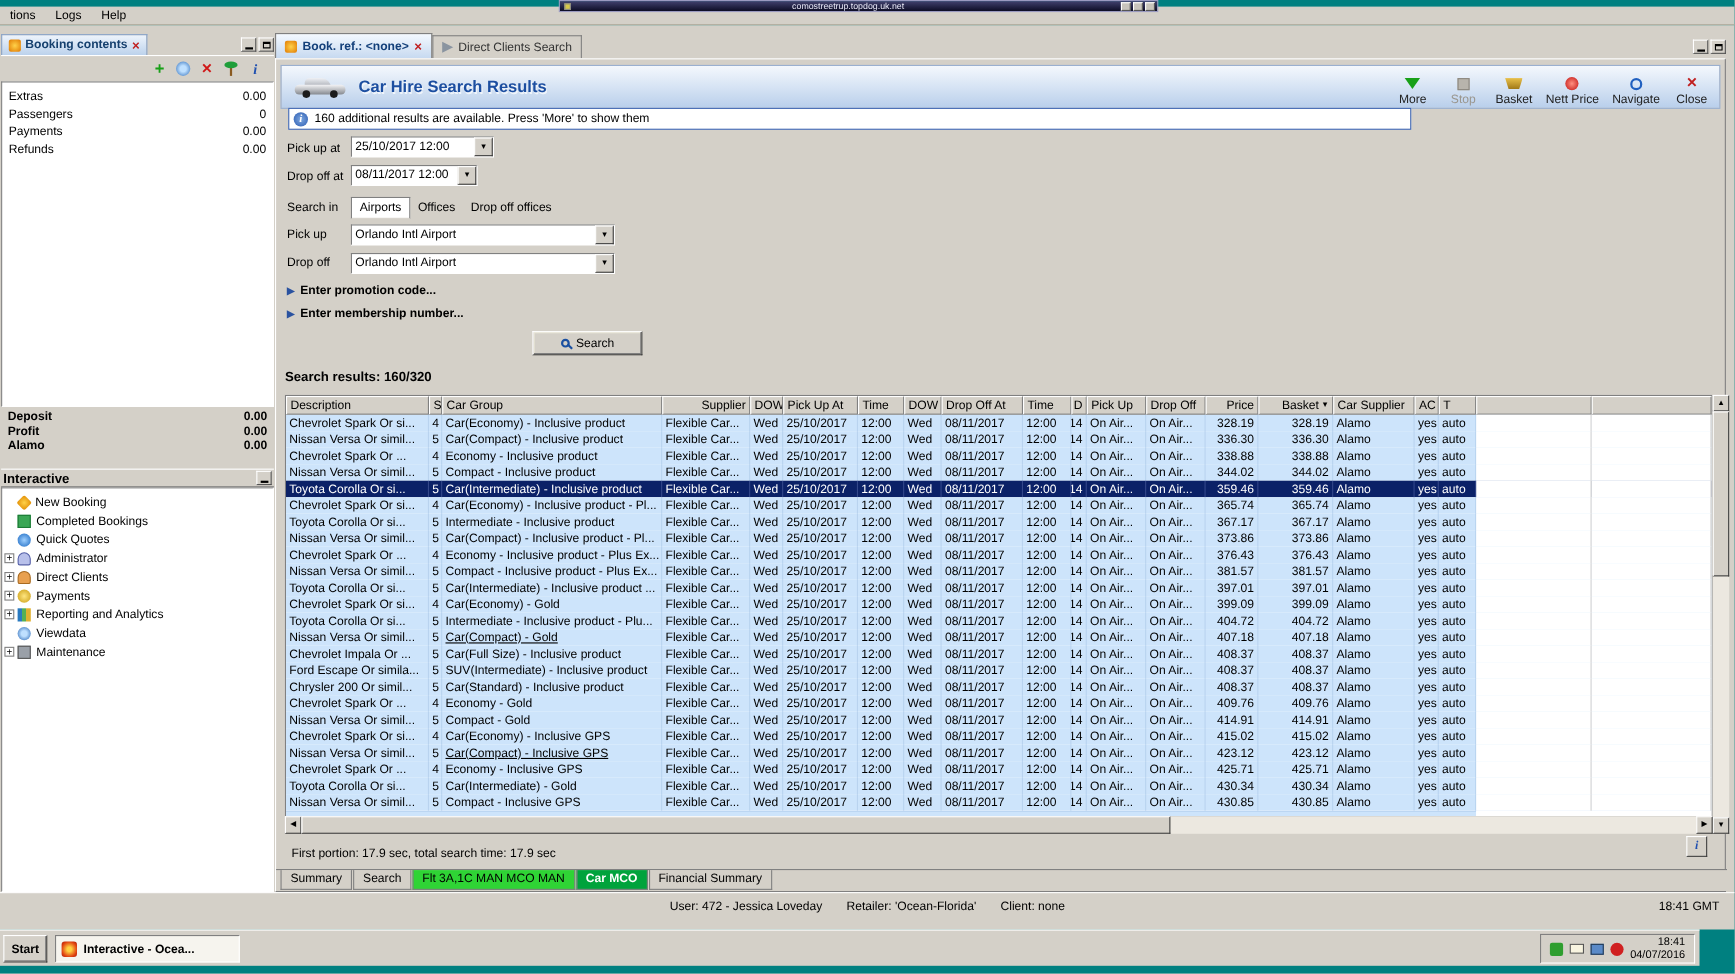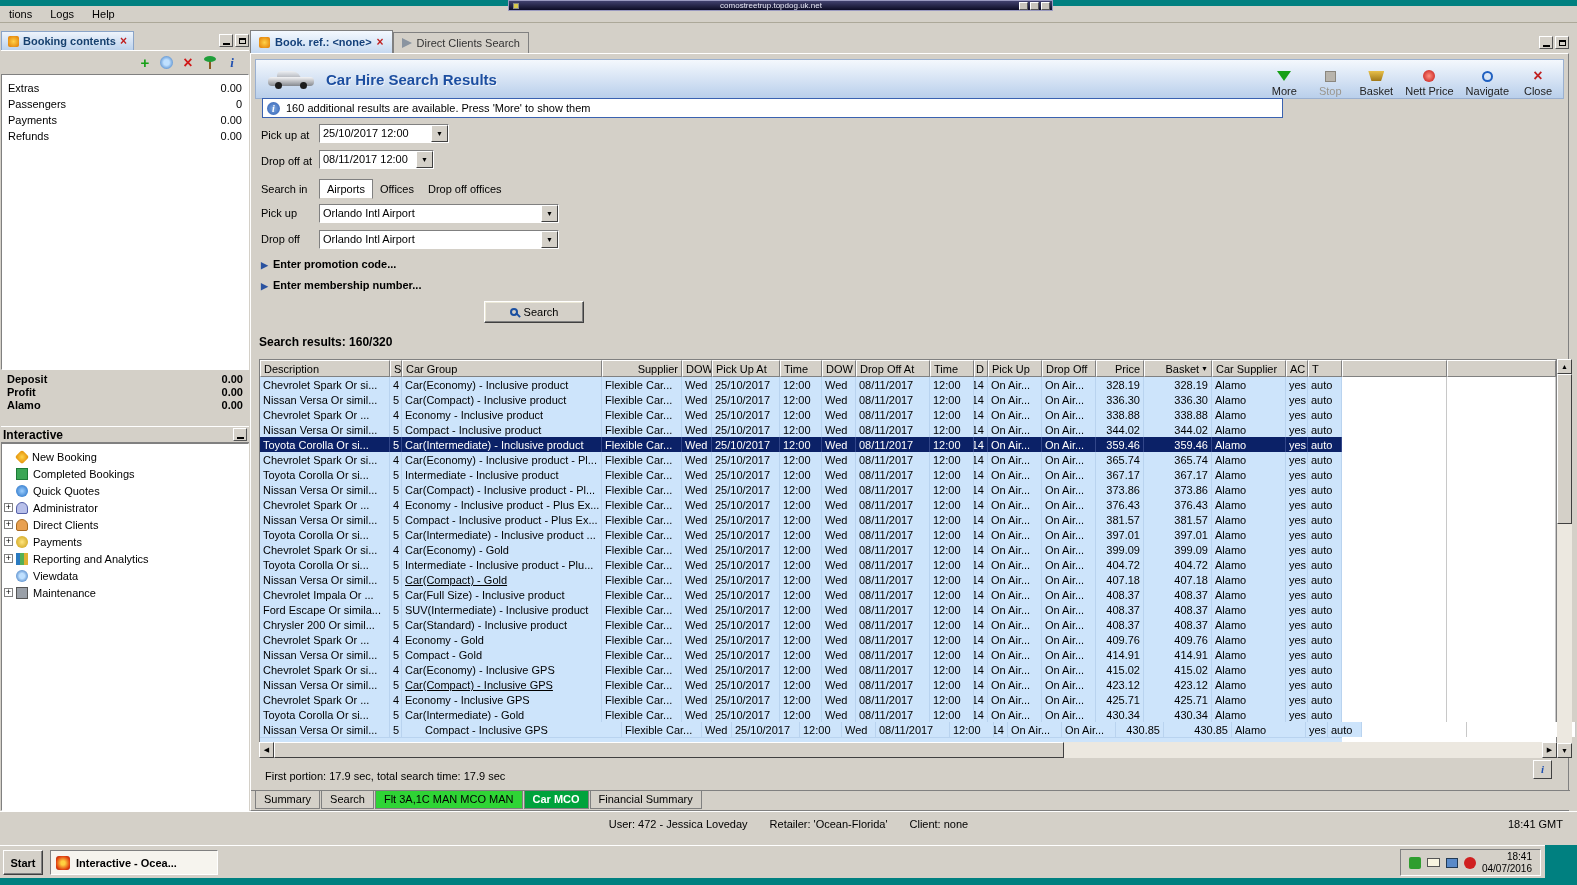--- a/index.html
+++ b/index.html
@@ -987,21 +987,21 @@
               <span class="gc num" data-interactable="false" style="width: 68px;">430.34</span>
               <span class="gc" data-interactable="false" style="width: 74px;">Alamo</span>
               <span class="gc" data-interactable="false" style="width: 22px;">yes</span>
               <span class="gc" data-interactable="false" style="width: 34px;">auto</span>
               <span class="gc fill" data-interactable="false" style="width: 105px;"></span>
               <span class="gc fill" data-interactable="false" style="width: 109px;"></span>
             </div>
             <div class="gr" data-interactable="true">
               <span class="gc" data-interactable="false" style="width: 130px;">Nissan Versa Or simil...</span>
               <span class="gc" data-interactable="false" style="width: 12px;">5</span>
-              <span class="gc" data-interactable="false" style="width: 200px; margin-left: 20px;">Compact - Inclusive GPS</span>
+              <span class="gc" data-interactable="false" style="width: 200px;">Compact - Inclusive GPS</span>
               <span class="gc" data-interactable="false" style="width: 80px;">Flexible Car...</span>
               <span class="gc" data-interactable="false" style="width: 30px;">Wed</span>
               <span class="gc" data-interactable="false" style="width: 68px;">25/10/2017</span>
               <span class="gc" data-interactable="false" style="width: 42px;">12:00</span>
               <span class="gc" data-interactable="false" style="width: 34px;">Wed</span>
               <span class="gc" data-interactable="false" style="width: 74px;">08/11/2017</span>
               <span class="gc" data-interactable="false" style="width: 44px;">12:00</span>
               <span class="gc num" data-interactable="false" style="width: 14px;">14</span>
               <span class="gc" data-interactable="false" style="width: 54px;">On Air...</span>
               <span class="gc" data-interactable="false" style="width: 54px;">On Air...</span>

